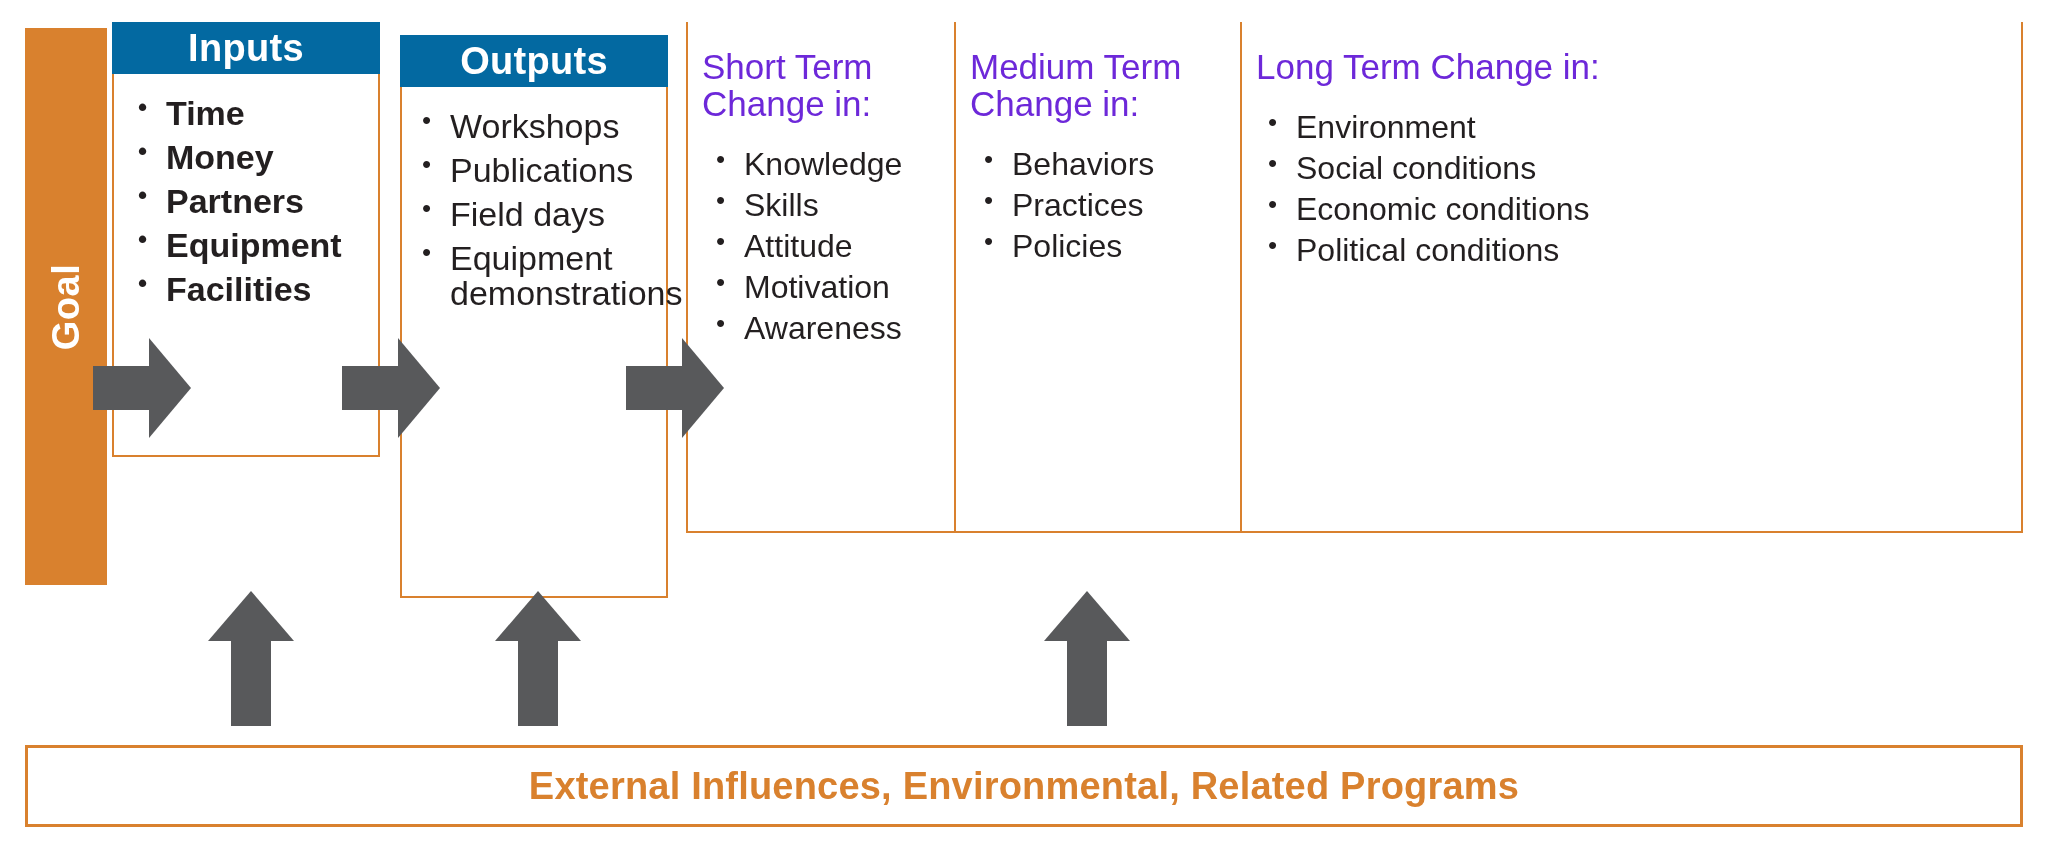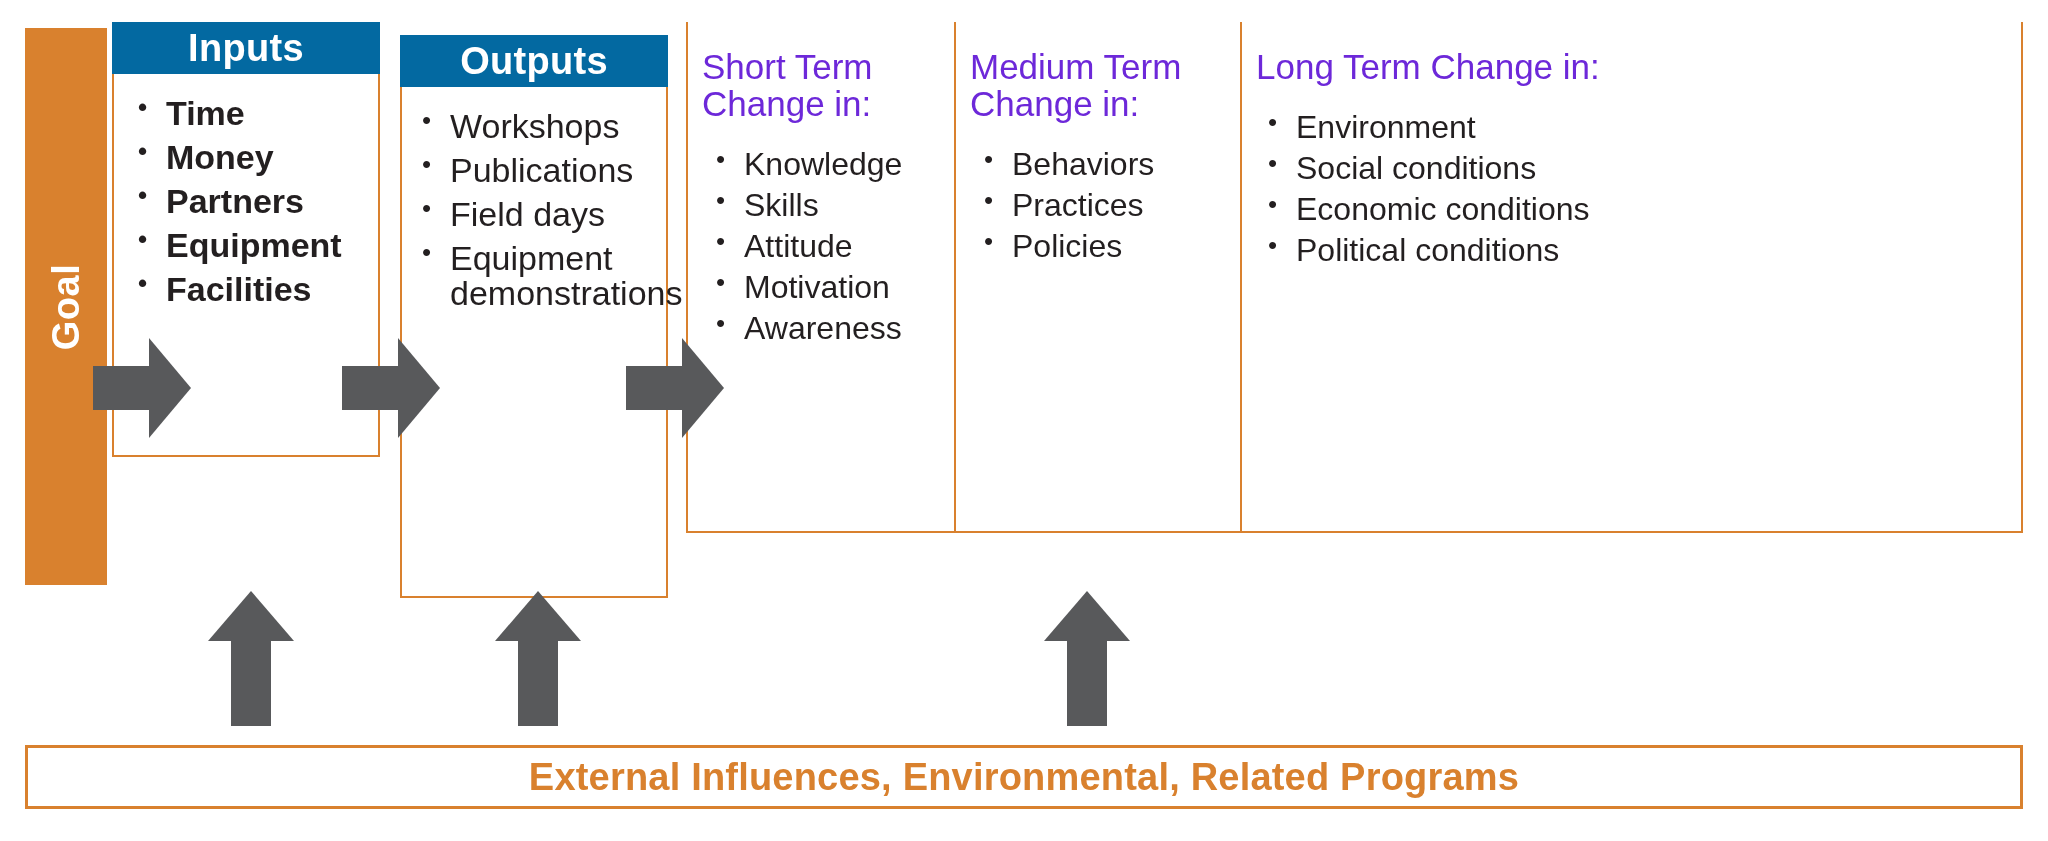--- a/index.html
+++ b/index.html
@@ -91,21 +91,21 @@
   .au-shaft{position:absolute;background:#58595b;width:40px;left:23px;top:48px;height:87px;}
   .au-head{position:absolute;left:0;top:0;width:0;height:0;
     border-left:43px solid transparent;border-right:43px solid transparent;
     border-bottom:50px solid #58595b;}
   #uparrow1{left:208px;top:591px;}
   #uparrow2{left:495px;top:591px;}
   #uparrow3{left:1044px;top:591px;}
 
   
   #bottom-bar{
-    position:absolute;left:25px;top:745px;width:1998px;height:64px;
+    position:absolute;left:25px;top:745px;width:1998px;height:82px;
     border:3px solid #d9812e;box-sizing:border-box;background:#ffffff;
     display:flex;align-items:center;justify-content:center;
   }
   #bottom-bar .bb-text{
     color:#d9812e;font-weight:bold;font-size:38px;letter-spacing:0.2px;white-space:nowrap;
   }
 </style>
 </head>
 <body>
 

